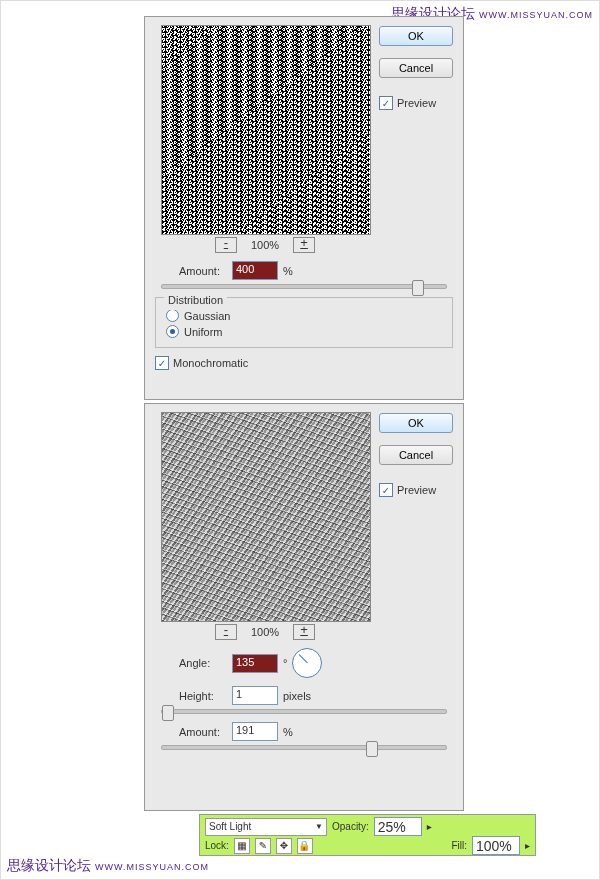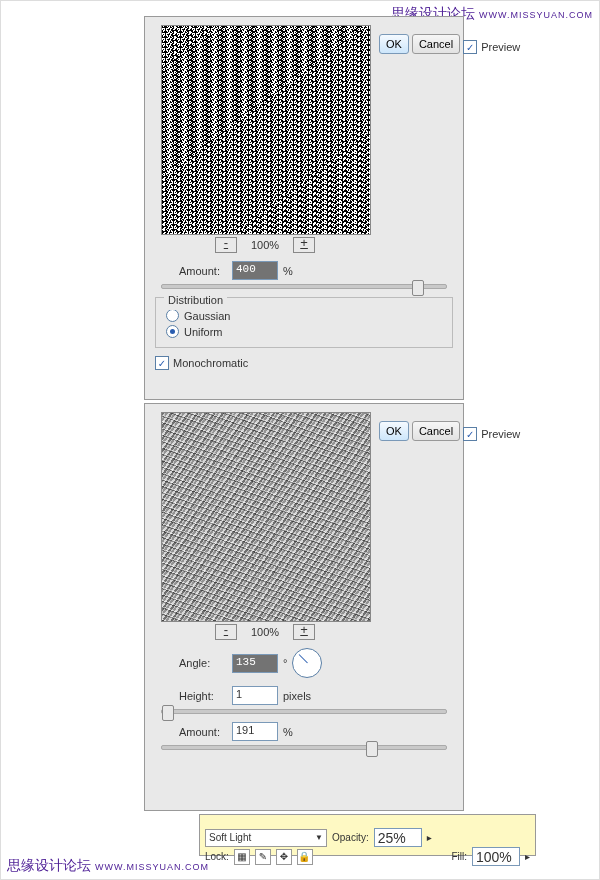--- a/index.html
+++ b/index.html
@@ -75,23 +75,22 @@
   font-size: 13px;
   cursor: pointer;
   text-decoration: underline;
 }
 .side-col {
   position: absolute;
   right: 10px;
   top: 9px;
   width: 74px;
   display: flex;
-  flex-direction: row;
-  gap: 3px;
-  margin-top: 8px;
+  flex-direction: column;
+  gap: 12px;
 }
 .btn {
   height: 20px;
   border: 1px solid #7a99b8;
   background: linear-gradient(#f5faff,#cde6fb);
   border-radius: 3px;
   font-size: 11px;
   cursor: pointer;
 }
 .btn.gray { background: linear-gradient(#f6f6f6,#e2e2e2); border-color:#999; }
@@ -105,21 +104,21 @@
 }
 .field-row { display:flex; align-items:center; gap:5px; margin:4px 0; }
 .field-row label { min-width:48px; text-align:left;margin-left:24px; }
 .txt {
   width:38px; height:15px;
   border:1px solid #7a99b8;
   background:#fff;
   font-size:11px;
   padding:1px 3px;
 }
-.txt.sel { background:#737373; color:#fff;font-family:Liberation Mono, monospace; }
+.txt.sel { background:#7f1d1d; color:#fff; }
 .slider-track {
   height:3px;
   background:#c9c9c9;
   border:1px solid #aaa;
   border-radius:2px;
   position:relative;
   margin:4px 6px 8px 6px;
 }
 .slider-thumb {
   position:absolute;
@@ -149,23 +148,23 @@
 .radio .dot{width:5px;height:5px;border-radius:50%;background:#2a5db0;}
 .angle-dial{
   width:28px;height:28px;border:1px solid #5a7fa6;border-radius:50%;position:relative;background:#fff;
 }
 .angle-dial .hand{
   position:absolute;width:1px;height:12px;background:#2a5db0;left:50%;top:2px;transform-origin:bottom;transform:rotate(-45deg);
 }
 .bottom-panel{
   position:absolute;
   left:198px;top:813px;width:337px;height:42px;
-  background:#fef9c3;border:1px solid #999;
+  background:#bef264;border:1px solid #999;
   box-sizing:border-box;
-  padding:13px 5px;
+  padding:2px 5px;
   font-size:10px;
 }
 .bp-row{display:flex;align-items:center;gap:5px;height:19px;}
 .select{
   width:114px;height:16px;border:1px solid #999;background:#fff;padding:0 3px;display:flex;align-items:center;justify-content:space-between;
 }
 .select .arrow{font-size:8px;}
 .smallfield{width:40px;font-size:14px;}
 .mini-icon{width:14px;height:14px;border:1px solid #999;background:#fff;display:flex;align-items:center;justify-content:center;font-size:10px;}
 </style>

